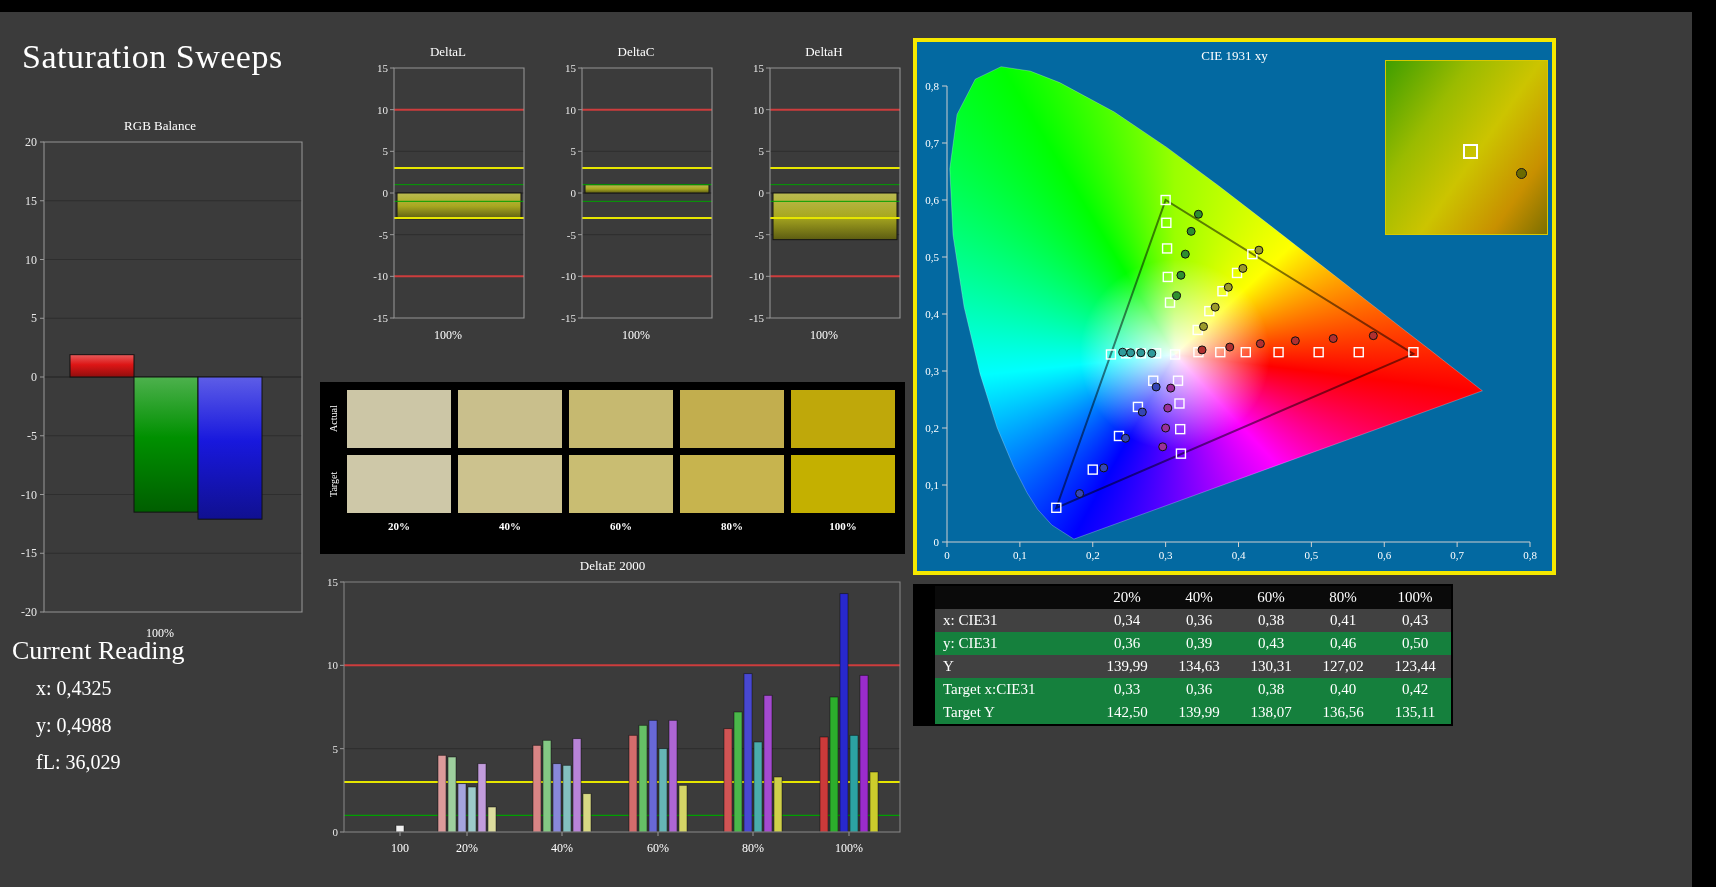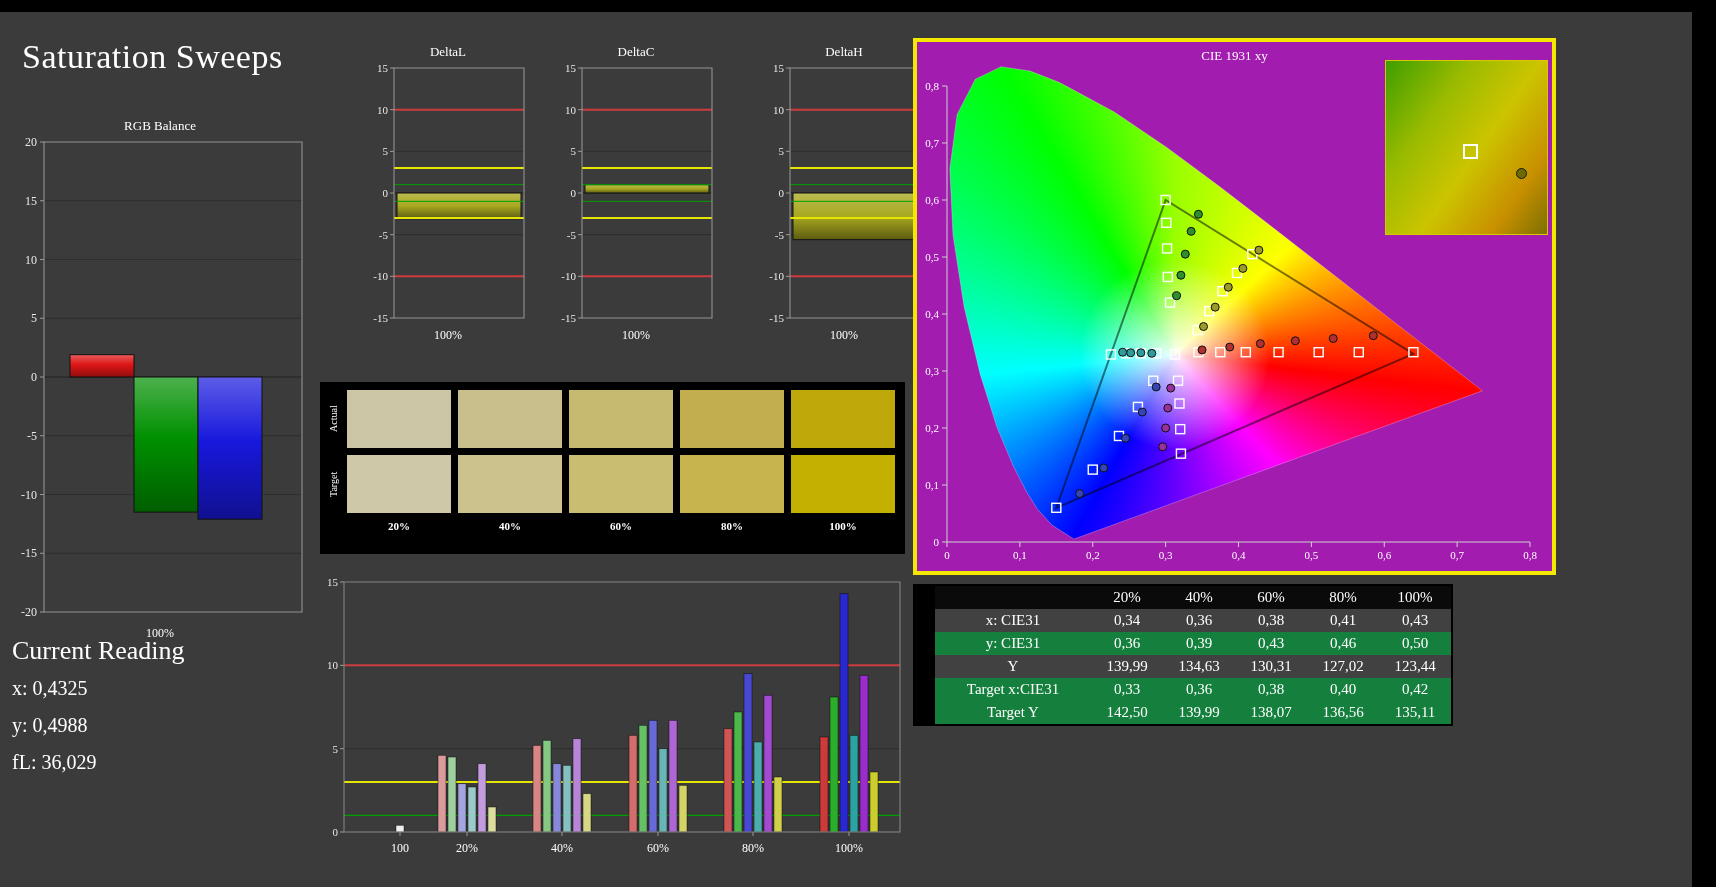--- a/index.html
+++ b/index.html
@@ -8,34 +8,34 @@
   .topbar{position:absolute;left:0;top:0;width:1716px;height:12px;background:#000;}
   .rightbar{position:absolute;left:1692px;top:0;width:24px;height:887px;background:#000;}
   .page-title{position:absolute;left:22px;top:38px;margin:0;font-size:34px;font-weight:400;letter-spacing:.5px;}
   .chart-title{text-align:center;font-size:13px;color:#fff;height:16px;}
   .x-label{text-align:center;font-size:12px;color:#fff;}
   svg{font-family:inherit;display:block;}
   
   .rgb-panel{position:absolute;left:10px;top:118px;width:300px;}
   
   .delta-panel{position:absolute;top:44px;width:160px;}
-  #dp1{left:368px}#dp2{left:556px}#dp3{left:764px}
+  #dp1{left:368px}#dp2{left:556px}#dp3{left:744px}
   
   .swatch-panel{position:absolute;left:320px;top:382px;width:585px;height:172px;background:#000;
                 box-sizing:border-box;padding:8px 10px 2px 6px;}
   .sw-row{display:flex;gap:7px;margin-bottom:7px;}
   .sw-rowlabel{width:14px;writing-mode:vertical-rl;transform:rotate(180deg);font-size:10px;
                display:flex;align-items:center;justify-content:center;color:#fff;}
   .sw-cell{flex:1;height:58px;}
   .sw-collabel{flex:1;text-align:center;font-size:11px;font-weight:bold;color:#fff;}
   
   .deltae-title{position:absolute;left:320px;top:558px;width:585px;text-align:center;font-size:13px;}
   #deltae-svg{position:absolute;left:320px;top:574px;}
   
-  .cie-panel{position:absolute;left:913px;top:38px;width:635px;height:529px;background:#a21caf;
+  .cie-panel{position:absolute;left:913px;top:38px;width:635px;height:529px;background:#0369a1;
              border:4px solid #f5e800;}
   .cie-title{position:absolute;top:6px;left:0;width:100%;text-align:center;font-size:13px;z-index:5;}
   #cie-horseshoe{position:absolute;left:0;top:0;width:635px;height:529px;
      background:conic-gradient(from 0deg at 40.6% 59.1%,
         #9aff00 0deg,#ffff00 47deg,#ff0000 97deg,#ff00ff 137deg,
         #0000ff 209deg,#00ffff 264deg,#00ff00 329deg,#9aff00 360deg);}
   #cie-white{position:absolute;left:0;top:0;width:635px;height:529px;
      background:radial-gradient(circle 95px at 40.6% 59.1%,rgba(255,255,255,.95) 0%,rgba(255,255,255,0) 100%);}
   #cie-svg{position:absolute;left:0;top:0;z-index:4;}
   #cie-inset{position:absolute;left:468px;top:18px;width:161px;height:173px;z-index:6;
@@ -43,28 +43,28 @@
      background:linear-gradient(125deg,#3f9e00 0%,#9abb00 30%,#ccc400 55%,#c89000 80%,#7d6f00 100%);}
   .inset-square{position:absolute;left:48%;top:48%;width:11px;height:11px;border:2px solid #fff;}
   .inset-dot{position:absolute;left:81%;top:62%;width:9px;height:9px;border-radius:50%;
      background:#6b6b00;border:1px solid #1a1a1a;}
   
   .table-panel{position:absolute;left:913px;top:584px;background:#000;padding:2px;}
   table{border-collapse:collapse;font-size:15px;}
   th,td{padding:3px 8px;font-weight:normal;white-space:nowrap;}
   th{background:#0a0a0a;color:#fff;}
   td.ind,th.ind{width:10px;padding:0 5px;background:#000;}
-  td.lbl{text-align:center;min-width:140px;}
+  td.lbl{text-align:left;min-width:140px;}
   td.val,th.val{text-align:center;min-width:56px;}
   tr.row-dark td{background:#414141;} tr.row-dark td.ind{background:#000;}
   tr.row-light td{background:#15803d;} tr.row-light td.ind{background:#000;}
   
   .reading{position:absolute;left:12px;top:636px;}
   .reading h2{font-size:26px;font-weight:400;margin:0 0 4px 0;}
-  .reading .line{font-size:20px;line-height:37px;}
+  .reading .line{font-size:20px;line-height:37px;margin-left:24px;}
 </style>
 </head>
 <body>
 
 <div class="app">
   <div class="topbar"></div>
   <div class="rightbar"></div>
 
   <h1 class="page-title">Saturation Sweeps</h1>
 
@@ -272,20 +272,21 @@
       <div class="sw-row">
         <div class="sw-rowlabel"></div>
         <div class="sw-collabel">20%</div>
         <div class="sw-collabel">40%</div>
         <div class="sw-collabel">60%</div>
         <div class="sw-collabel">80%</div>
         <div class="sw-collabel">100%</div>
       </div>
     </section>
 
+  <div class="deltae-title">DeltaE 2000</div>
   <svg id="deltae-svg" width="585" height="300">
       <line x1="20" x2="24" y1="258" y2="258" stroke="#9a9a9a"></line>
       <text x="18" y="262" fill="#e8e8e8" font-size="11" text-anchor="end">0</text>
       <line x1="24" x2="580" y1="174.66666666666669" y2="174.66666666666669" stroke="#2e2e2e"></line>
       <line x1="20" x2="24" y1="174.66666666666669" y2="174.66666666666669" stroke="#9a9a9a"></line>
       <text x="18" y="178.66666666666669" fill="#e8e8e8" font-size="11" text-anchor="end">5</text>
       <line x1="24" x2="580" y1="91.33333333333334" y2="91.33333333333334" stroke="#2e2e2e"></line>
       <line x1="20" x2="24" y1="91.33333333333334" y2="91.33333333333334" stroke="#9a9a9a"></line>
       <text x="18" y="95.33333333333334" fill="#e8e8e8" font-size="11" text-anchor="end">10</text>
       <line x1="24" x2="580" y1="8" y2="8" stroke="#2e2e2e"></line>

